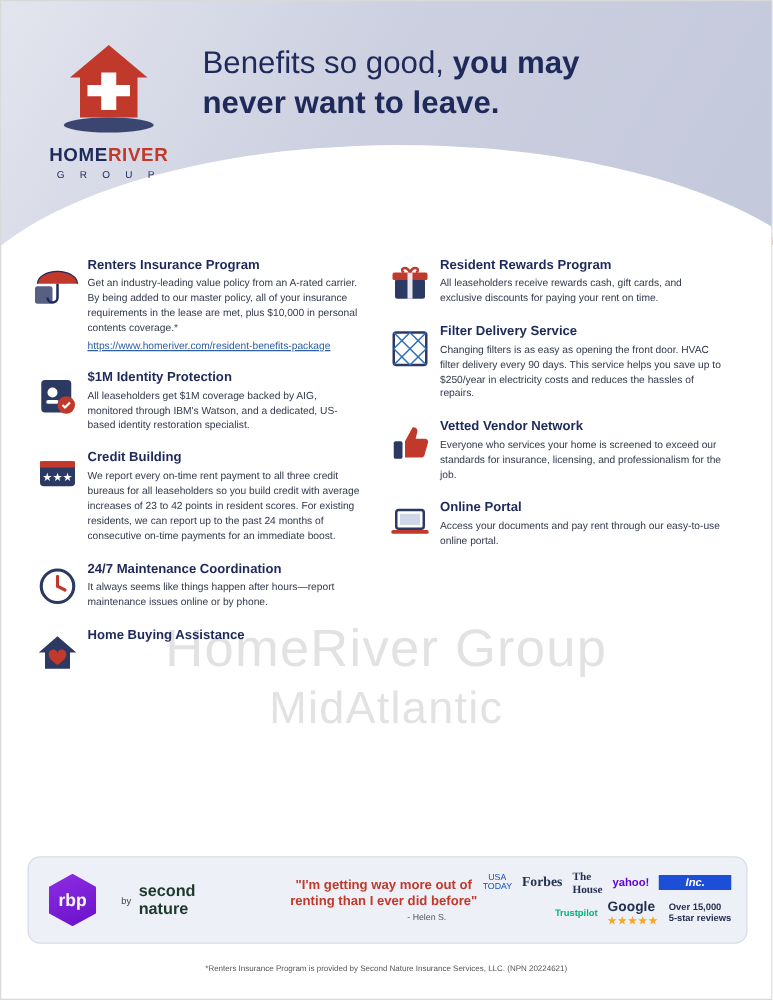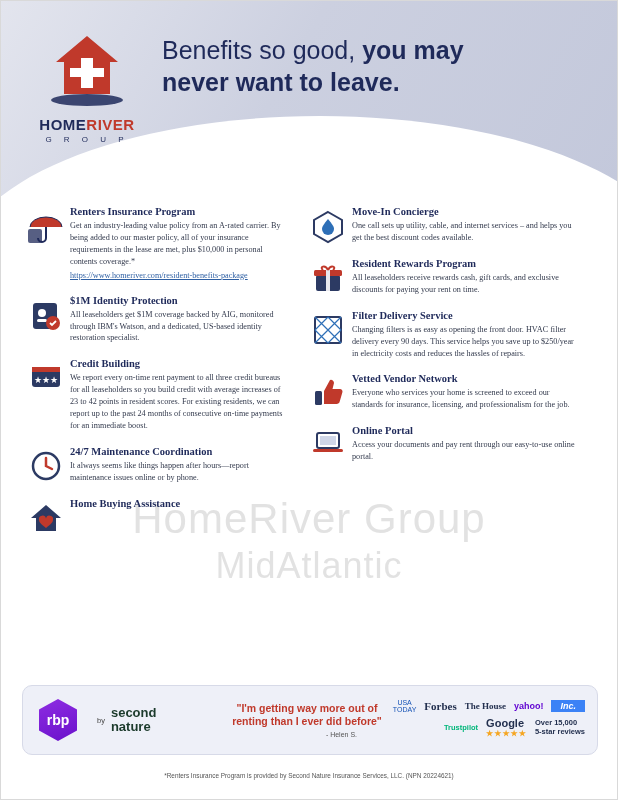--- a/index.html
+++ b/index.html
@@ -133,21 +133,21 @@
     margin-bottom: 14px;
   }
   .feat-icon {
     width: 48px;
     min-width: 48px;
     padding-top: 4px;
     display: flex;
     justify-content: center;
     align-items: flex-start;
   }
-  .feat-body { flex: 1; font-family: Liberation Serif, serif; }
+  .feat-body { flex: 1; }
   .feat-title {
     font-size: 10.5px;
     font-weight: bold;
     color: #1f2a5a;
     margin-bottom: 3px;
   }
   .feat-text {
     font-size: 8.2px;
     line-height: 1.45;
     color: #333a4d;
@@ -235,21 +235,21 @@
     align-items: center;
     justify-content: flex-end;
     gap: 8px;
     margin-bottom: 4px;
   }
   .press-row span { color: #23304f; font-weight: bold; }
   .press-usa { color: #1452b5 !important; font-size: 7px; line-height: 1; text-align: center; }
   .press-forbes { font-family: "Liberation Serif", serif; font-size: 11px; }
   .press-house { font-family: "Liberation Serif", serif; font-size: 9px; }
   .press-yahoo { color: #5f01d1 !important; font-size: 9px; }
-  .press-inc { background: #3b82f6; color: #fff !important; padding: 1px 9px; font-style: italic; font-size: 9px; }
+  .press-inc { background: #1d4ed8; color: #fff !important; padding: 1px 21px; font-style: italic; font-size: 9px; }
   .press-trust { color: #00b67a !important; }
   .press-google { font-size: 11px; font-weight: bold; }
   .g-b { color:#4285F4 } .g-r { color:#EA4335 } .g-y { color:#FBBC05 } .g-g { color:#34A853 }
   .stars { color: #f5a623; font-size: 8px; letter-spacing: 1px; }
   .reviews-text { font-size: 7.5px; color: #23304f; font-weight: bold; line-height: 1.2; }
 
   .legal {
     position: absolute;
     left: 0;
     top: 772px;
@@ -375,32 +375,20 @@
       </div>
       <div class="feat-body">
         <div class="feat-title">Home Buying Assistance</div>
       </div>
     </div>
 
   </div>
 
   <div class="col right">
 
-    <div class="feature">
-      <div class="feat-icon">
-        <svg width="34" height="34" viewBox="0 0 34 34">
-          <polygon points="17,2 31,10 31,24 17,32 3,24 3,10" fill="none" stroke="#2c3a63" stroke-width="2"></polygon>
-          <path d="M17 9c4 5 6 7.5 6 10a6 6 0 0 1-12 0c0-2.5 2-5 6-10z" fill="#2e6fb7"></path>
-        </svg>
-      </div>
-      <div class="feat-body">
-        <div class="feat-title">Move-In Concierge</div>
-        <div class="feat-text">One call sets up utility, cable, and internet services – and helps you get the best discount codes available.</div>
-      </div>
-    </div>
 
     <div class="feature">
       <div class="feat-icon">
         <svg width="34" height="32" viewBox="0 0 34 32">
           <rect x="5" y="13" width="24" height="16" rx="2" fill="#2c3a63"></rect>
           <rect x="3" y="8" width="28" height="6" rx="1.5" fill="#c0392b"></rect>
           <rect x="15" y="8" width="4" height="21" fill="#e8e8ee"></rect>
           <path d="M17 8c-3-6-9-3-5 0M17 8c3-6 9-3 5 0" fill="none" stroke="#c0392b" stroke-width="2"></path>
         </svg>
       </div>

